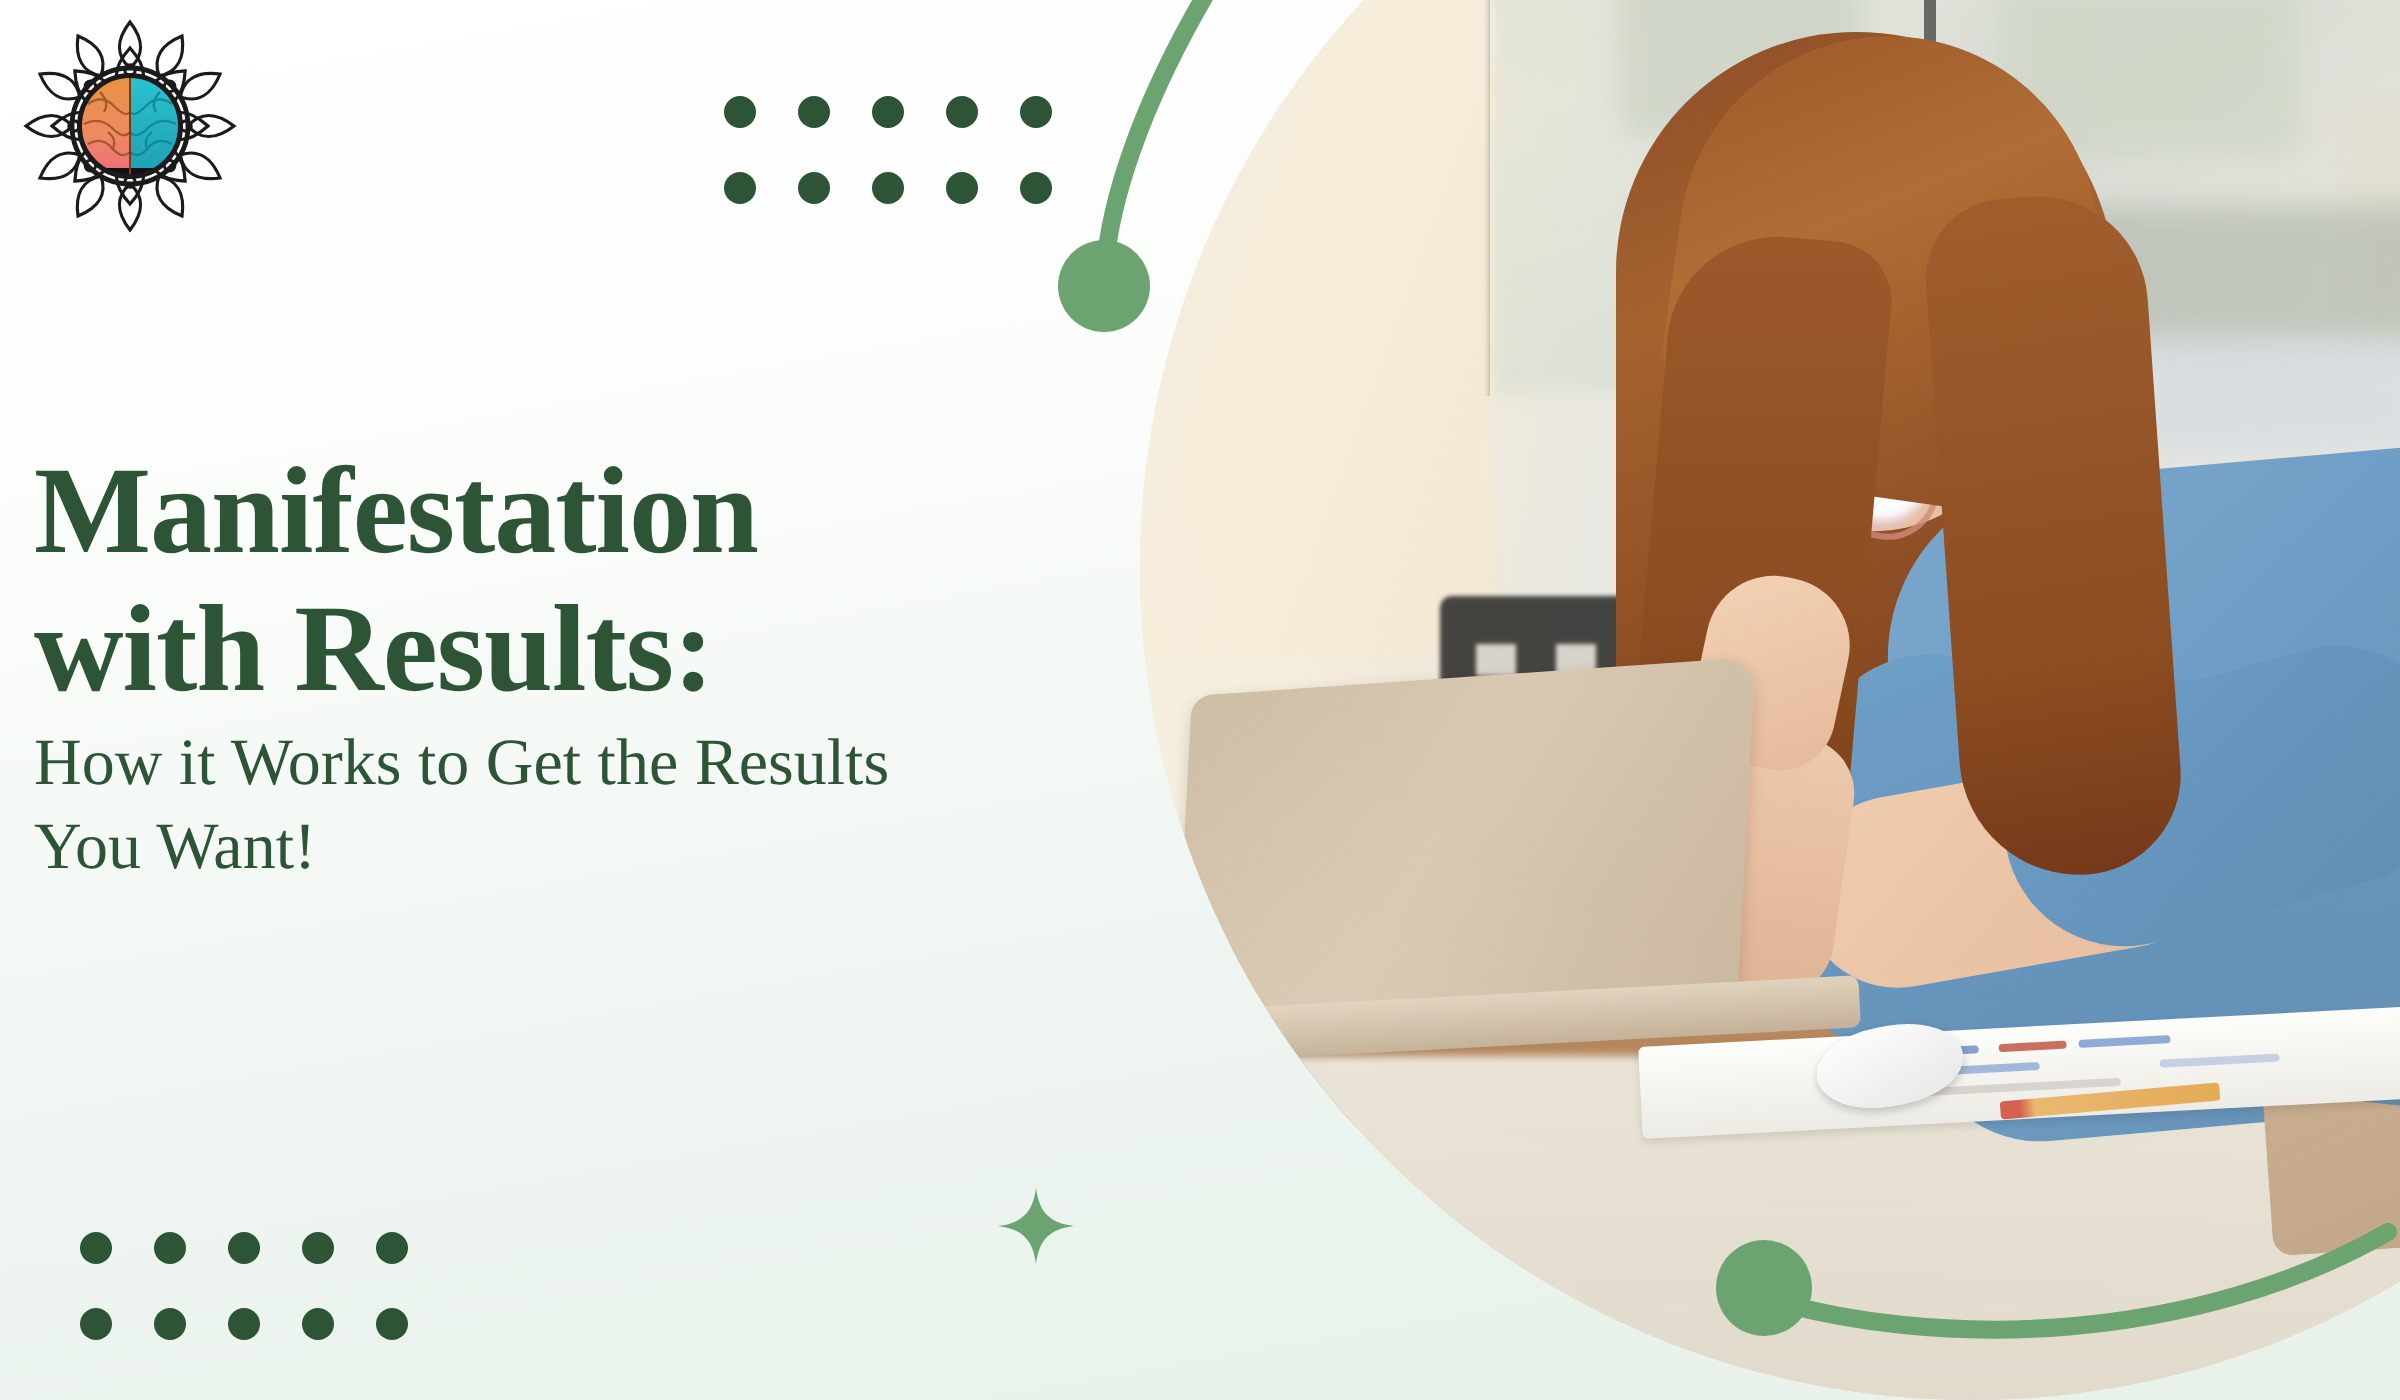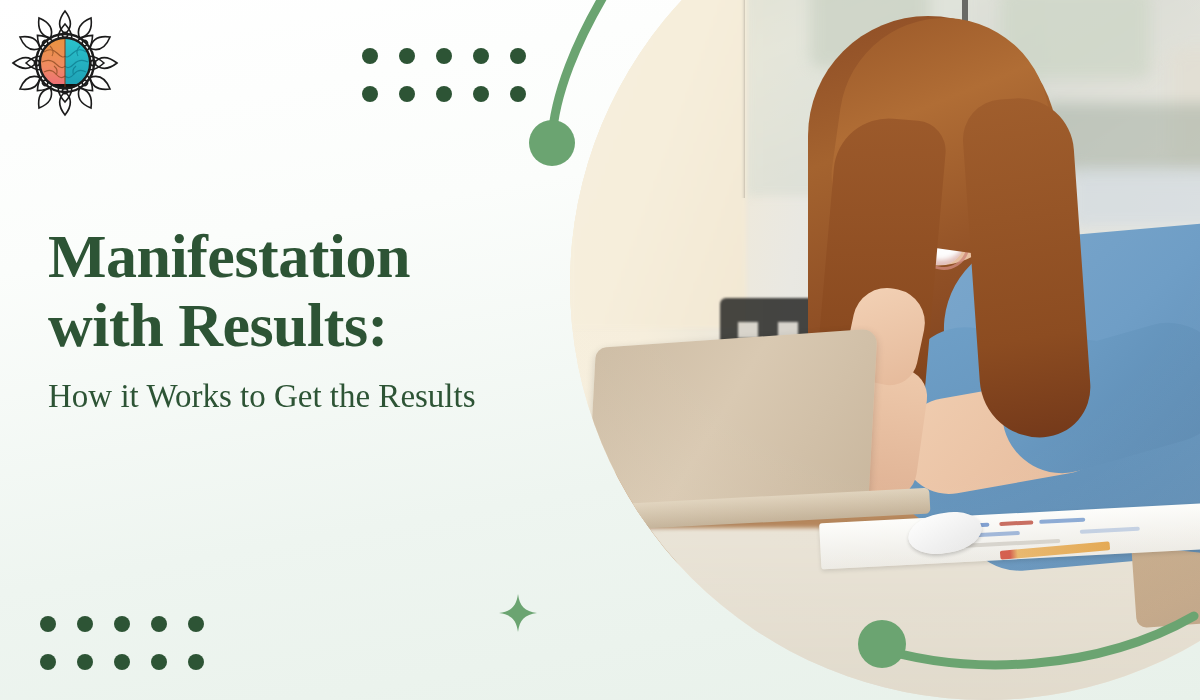--- a/index.html
+++ b/index.html
@@ -216,27 +216,27 @@
   .dg-top { left:362px; top:48px; }
   .dg-bottom { left:40px; top:616px; }
   .dot-grid span { width:16px; height:16px; border-radius:50%; background:#2d5435; display:block; }
 
   .sparkle { position:absolute; left:497px; top:592px; width:42px; height:42px; }
 
   
   .logo { position:absolute; left:10px; top:8px; width:110px; height:110px; }
 
   
-  .copy { position:absolute; left:48px; top:222px; width:545px; }
+  .copy { position:absolute; left:17px; top:222px; width:545px; }
   .headline {
     font-size:62px; line-height:1.12; font-weight:bold; color:#2d5435;
     letter-spacing:-.5px;
   }
   .subhead {
-    margin-top:14px; font-size:33px; line-height:1.28; font-weight:normal;
+    font-size:33px; line-height:1.28; font-weight:normal;
     color:#2d5435;
   }
 </style>
 </head>
 <body>
 
 <div class="banner">
 
   <div class="photo-wrap">
     <div class="photo">
@@ -423,16 +423,17 @@
     <circle cx="55" cy="55" r="25" fill="none" stroke="#1b1b1b" stroke-width="2"></circle>
   </svg>
 
   <div class="copy">
     <h1 class="headline">
       <span>Manifestation</span><br>
       <span>with Results:</span>
     </h1>
     <p class="subhead">
       <span>How it Works to Get the Results</span><br>
+      <span>You Want!</span>
     </p>
   </div>
 
 </div>
 
 </body></html>

